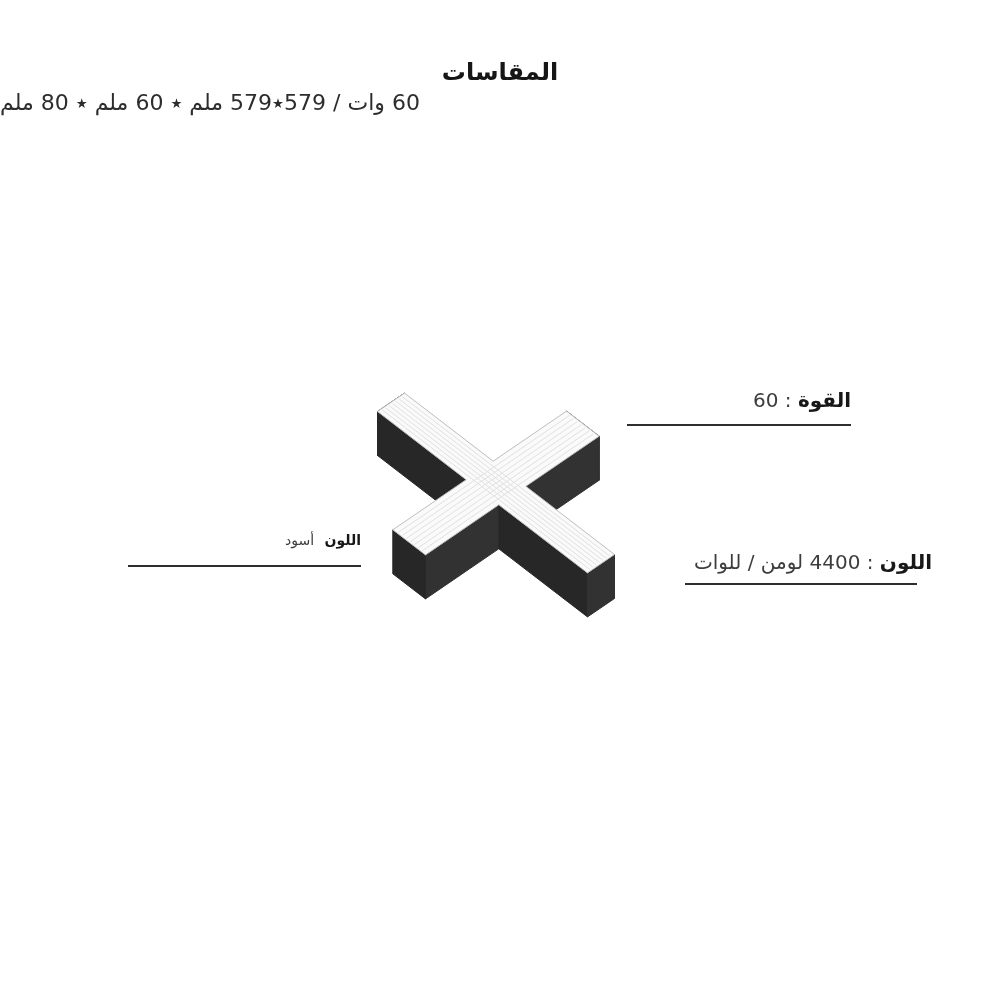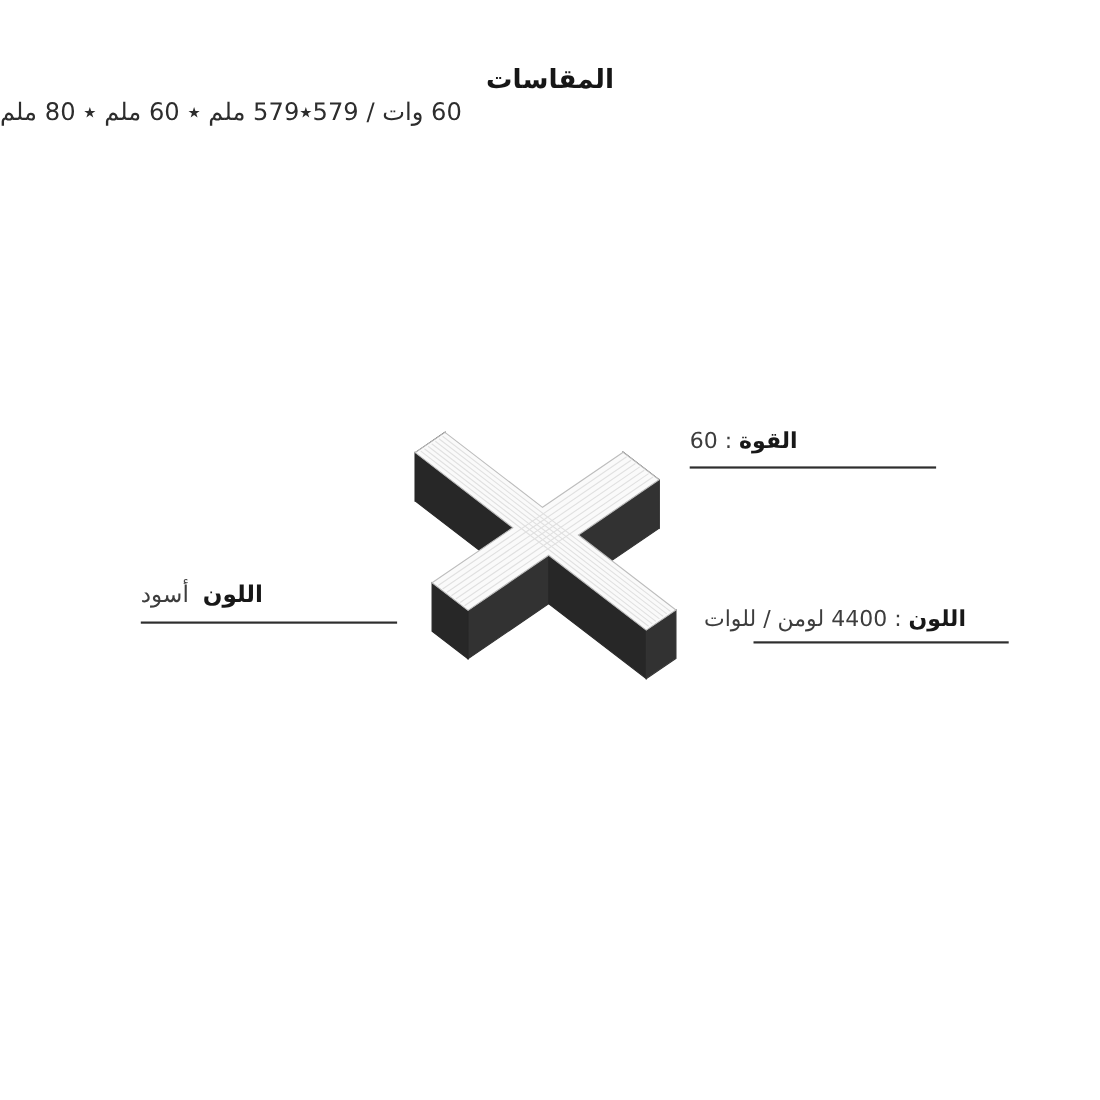--- a/index.html
+++ b/index.html
@@ -10,25 +10,25 @@
   .title{
     position:absolute;left:0;right:0;top:58px;text-align:center;
     font-size:24px;font-weight:bold;color:#161616;direction:rtl;
   }
   .specs{
     position:absolute;left:0;right:0;top:86px;text-align:left;
     font-size:22px;color:#2d2d2d;direction:rtl;line-height:34px;
   }
   .fixture-svg{position:absolute;left:0;top:0;}
   .callout-text{
-    position:absolute;text-align:left;direction:rtl;white-space:nowrap;
+    position:absolute;text-align:right;direction:rtl;white-space:nowrap;
     font-size:20px;color:#3d3d3d;line-height:28px;
   }
   .callout-text .b{font-weight:bold;color:#181818;}
-  .callout-text.color-c{font-size:21px;}
+  .callout-text.color-c{font-size:14px;}
   .callout-text.color-c .b{margin-left:6px;}
   .callout-line{position:absolute;height:2px;background:#2e2e2e;}
 </style>
 </head>
 <body>
 
 <div class="stage">
 
   <div class="title">المقاسات</div>
 

